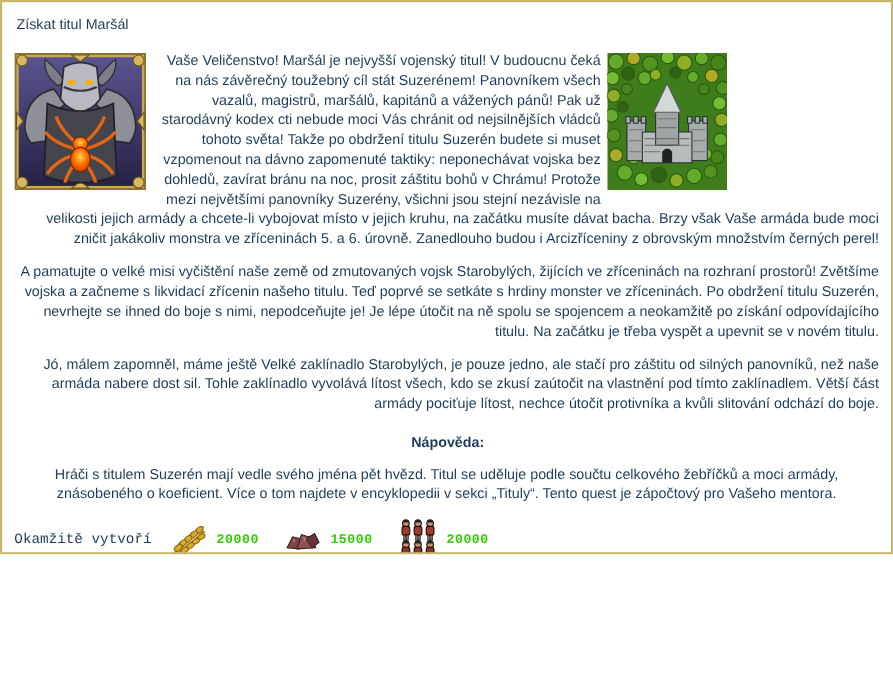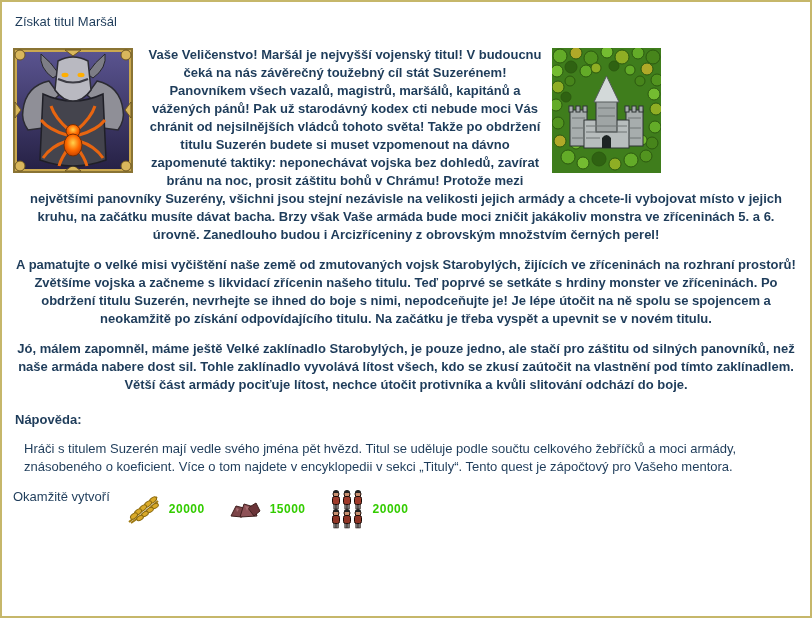--- a/index.html
+++ b/index.html
@@ -1,34 +1,34 @@
 <!DOCTYPE html>
 <html><head>
 <meta charset="utf-8">
 <style>
   html,body{margin:0;padding:0;background:#fff;}
   .page{
-    width:812px;height:618px;box-sizing:border-box;
+    width:812px;height:504px;box-sizing:border-box;
     border:2px solid #c6b76a;background:#ffffff;
     padding:9px 11px;overflow:hidden;
     font-family:"Liberation Sans",sans-serif;
     font-size:13px;line-height:18px;color:#1e3c5a;
   }
   .title{margin:2px 0 15px 2px;font-size:13px;}
-  .story p{margin:0 0 12px 0;text-align:center;font-weight:bold;}
+  .story p{margin:0 0 12px 0;text-align:right;}
   .img-box{overflow:hidden;}
   .knight-img{float:left;width:120px;height:125px;margin:2px 11px 6px 0;}
   .castle-img{float:right;width:109px;height:125px;margin:2px 138px 6px 6px;}
   .task-line{margin:16px 0 0 2px;}
   .task-line b{margin-right:4px;}
-  .hint{margin-top:17px;}
+  .hint{margin-top:17px;text-align:center;}
   .hint-label{display:block;margin-left:2px;}
   .hint p{margin:11px;}
   .reward-label{display:block;margin-top:24px;margin-left:2px;}
-  .reward-row{display:flex;margin-top:12px;min-height:42px;}
+  .reward-row{display:flex;align-items:center;margin-top:12px;min-height:42px;font-family:Liberation Mono, monospace;}
   .reward-action{margin-right:16px;}
   .reward-item{display:flex;align-items:center;margin-right:24px;}
   .ricon{display:inline-flex;align-items:center;justify-content:center;margin-right:9px;}
   .rvalue{font-weight:bold;font-size:12px;color:#33cc00;letter-spacing:0.5px;}
   svg{display:block;}
 </style>
 </head>
 <body>
 
 <div class="page">

